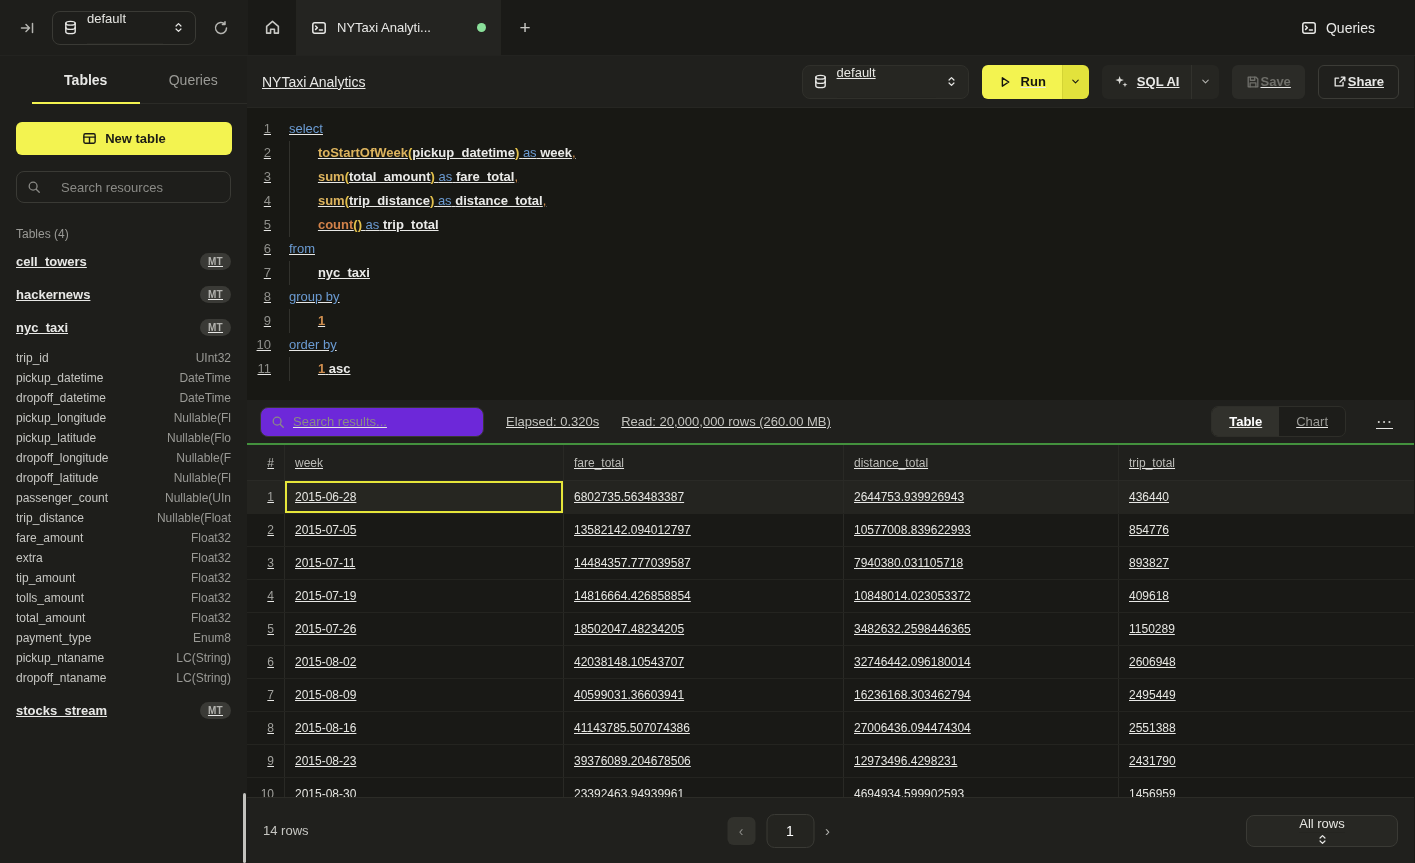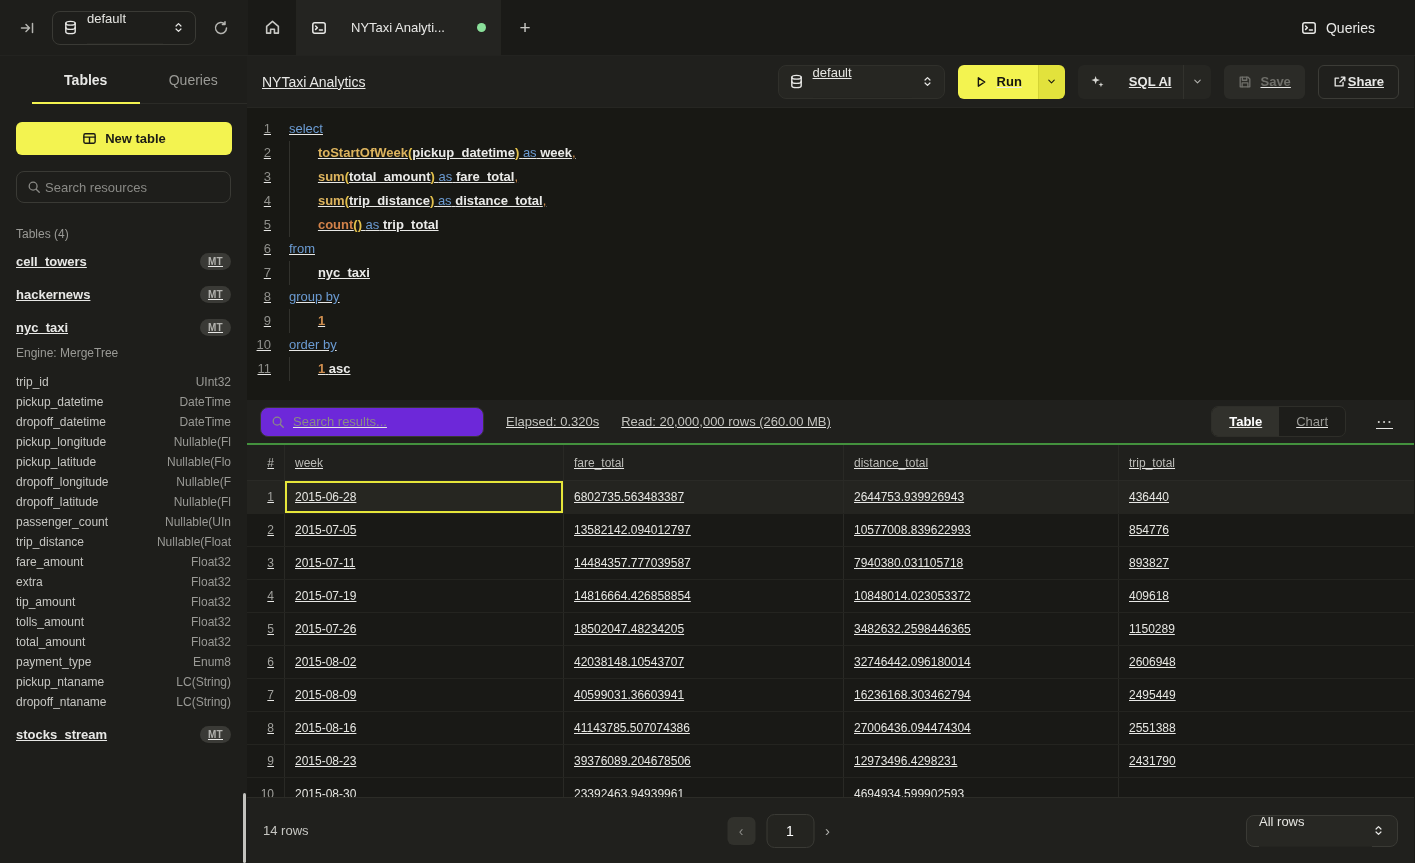--- a/index.html
+++ b/index.html
@@ -13,33 +13,33 @@
   svg{display:block;stroke:currentColor;fill:none;stroke-width:1.5;stroke-linecap:round;stroke-linejoin:round;}
 
   
   .topbar{position:absolute;left:0;top:0;width:1415px;height:56px;display:flex;background:#1a1a17;}
   .topbar-left{width:248px;height:56px;background:var(--panel2);display:flex;align-items:center;gap:12px;padding:0 14px;border-bottom:1px solid #232320;}
   .icon-btn{color:#b4b4b0;display:flex;align-items:center;justify-content:center;width:26px;height:26px;cursor:pointer;}
   .db-select{flex:1;height:34px;border:1px solid #3a3a35;border-radius:8px;display:flex;align-items:center;padding:0 10px;gap:9px;color:var(--txt);font-size:13px;}
   .db-select .grow{flex:1;}
   .tabstrip{flex:1;display:flex;align-items:stretch;border-bottom:1px solid #232320;}
   .tab-home{width:49px;display:flex;align-items:center;justify-content:center;color:#c8c8c4;border-right:1px solid #242420;}
-  .tab-active{width:204px;background:#242421;display:flex;align-items:center;gap:24px;padding:0 14px;border-right:1px solid #242420;color:var(--txt);font-size:13px;}
+  .tab-active{width:204px;background:#242421;display:flex;align-items:center;gap:10px;padding:0 14px;border-right:1px solid #242420;color:var(--txt);font-size:13px;}
   .tab-active .dot{width:9px;height:9px;border-radius:50%;background:var(--green);margin-left:auto;}
   .tab-plus{width:48px;display:flex;align-items:center;justify-content:center;color:#c8c8c4;font-size:19px;font-weight:300;}
   .topbar-right{margin-left:auto;display:flex;align-items:center;gap:9px;padding-right:40px;color:var(--txt);font-size:14px;}
 
   
   .sidebar{position:absolute;left:0;top:56px;width:248px;height:807px;background:var(--panel2);border-right:1px solid #262622;}
   .side-tabs{height:48px;display:flex;border-bottom:1px solid #2b2b27;margin-left:32px;}
   .side-tab{flex:1;display:flex;align-items:center;justify-content:center;font-size:14px;color:var(--txt2);position:relative;cursor:pointer;}
   .side-tab.active{color:var(--txt);font-weight:600;}
   .side-tab.active::after{content:"";position:absolute;left:0;right:0;bottom:-1px;height:2px;background:var(--yellow);}
   .new-table{margin:18px 16px 0;height:33px;background:var(--yellow);border:none;border-radius:6px;width:216px;display:flex;align-items:center;justify-content:center;gap:8px;color:#1b1b15;font-size:13px;font-weight:600;cursor:pointer;}
-  .search-box{margin:16px 16px 0;height:32px;border:1px solid #3a3a35;border-radius:8px;display:flex;align-items:center;gap:4px;padding:0 10px;color:#8a8a86;}
+  .search-box{margin:16px 16px 0;height:32px;border:1px solid #3a3a35;border-radius:8px;display:flex;align-items:center;gap:20px;padding:0 10px;color:#8a8a86;}
   .search-box input{border:none;outline:none;background:transparent;color:var(--txt);font-size:13px;width:100%;}
   .search-box input::placeholder{color:#8a8a86;}
   .section-label{margin:24px 16px 4px;font-size:12px;color:var(--txt2);}
   .table-item{height:33px;display:flex;align-items:center;justify-content:space-between;padding:0 16px;cursor:pointer;text-decoration:underline;}
   .table-item .tname{font-size:13px;font-weight:600;color:var(--txt);}
   .badge{background:#3a3a36;color:#b2b2ae;font-size:10px;font-weight:600;border-radius:9px;padding:3px 8px;letter-spacing:.3px;}
   .engine{padding:2px 16px 8px;font-size:12px;color:var(--txt2);}
   .cols{padding:4px 16px 6px;font-family:var(--mono);font-size:12px;line-height:20px;}
   .colrow{display:flex;justify-content:space-between;white-space:nowrap;overflow:hidden;}
   .cname{color:#c6c6c2;}
@@ -49,23 +49,23 @@
   
   .main{position:absolute;left:247px;top:56px;width:1167px;height:807px;background:var(--bg);text-decoration:underline;}
   .qheader{height:52px;display:flex;align-items:center;padding:0 15px;gap:13px;background:var(--panel);border-bottom:1px solid #262622;}
   .qtitle{font-size:14px;color:var(--txt);margin-right:auto;}
   .ctl-db{width:167px;height:34px;background:#262622;border:1px solid #30302b;border-radius:8px;display:flex;align-items:center;gap:9px;padding:0 10px;font-size:13px;color:var(--txt);cursor:pointer;}
   .ctl-db .grow{flex:1;}
   .run{height:34px;border-radius:6px;overflow:hidden;display:flex;cursor:pointer;}
   .run-main{background:var(--yellow);color:#15150f;display:flex;align-items:center;gap:9px;padding:0 16px;font-size:13px;font-weight:600;}
   .run-caret{background:var(--yellow2);width:27px;display:flex;align-items:center;justify-content:center;color:#15150f;border-left:1px solid #d4d435;}
   .sqlai{height:34px;background:#262622;border-radius:6px;display:flex;align-items:center;cursor:pointer;}
-  .sqlai-main{display:flex;align-items:center;gap:24px;padding:0 12px;font-size:13px;font-weight:600;color:var(--txt);text-align:center;}
+  .sqlai-main{display:flex;align-items:center;gap:8px;padding:0 12px;font-size:13px;font-weight:600;color:var(--txt);text-align:center;}
   .sqlai-caret{width:28px;height:100%;display:flex;align-items:center;justify-content:center;color:#b4b4b0;border-left:1px solid #32322d;}
-  .savebtn{height:34px;background:#2b2b27;border:none;border-radius:6px;display:flex;align-items:center;gap:8px;padding:0 14px;font-size:13px;font-weight:600;color:#70706b;cursor:default;}
+  .savebtn{height:34px;background:#2b2b27;border:none;border-radius:6px;display:flex;align-items:center;padding:0 14px;font-size:13px;font-weight:600;color:#70706b;cursor:default;}
   .sharebtn{height:34px;background:transparent;border:1px solid #3c3c37;border-radius:6px;display:flex;align-items:center;gap:1px;padding:0 14px;font-size:13px;font-weight:600;color:var(--txt);cursor:pointer;}
 
   
   .editor{height:292px;background:var(--editor);padding-top:9px;font-family:var(--mono);font-size:13px;line-height:24px;overflow:hidden;}
   .eline{display:flex;}
   .ln{width:24px;flex-shrink:0;text-align:right;color:#90908c;}
   .code{padding-left:18px;white-space:pre;color:var(--txt);}
   .ind{display:inline-block;width:4ch;border-left:1px solid #32322d;height:24px;vertical-align:top;}
   .tk-kw{color:#6b9bd2;}
   .tk-fn{color:#ddb45e;font-weight:bold;}
@@ -102,21 +102,21 @@
   .sel-row{background:#242420;}
   .sel-cell{box-shadow:inset 0 0 0 2px #e6e63a;background:#262621;}
 
   
   .bottombar{position:absolute;left:0;bottom:0;width:100%;height:66px;background:var(--panel);border-top:1px solid #2c2c27;display:flex;align-items:center;padding:0 16px;}
   .rowcount{font-size:13px;color:#c6c6c2;}
   .pager{position:absolute;left:50%;transform:translateX(-50%);margin-left:-52px;display:flex;align-items:center;gap:11px;}
   .pg-prev{width:28px;height:28px;background:#31312c;border:none;border-radius:6px;color:#8a8a86;font-size:14px;cursor:default;}
   .pg-page{width:48px;height:34px;background:#242420;border:1px solid #3a3a35;border-radius:8px;color:#fff;font-size:14px;display:flex;align-items:center;justify-content:center;}
   .pg-next{background:none;border:none;color:#b2b2ae;font-size:15px;cursor:pointer;}
-  .pagesize{position:absolute;right:16px;width:152px;height:32px;background:#272723;border:1px solid #3a3a35;border-radius:8px;display:flex;align-items:center;padding:0 12px;font-size:13px;color:var(--txt);cursor:pointer;}
+  .pagesize{position:absolute;right:16px;width:152px;height:32px;background:#272723;border:1px solid #3a3a35;border-radius:8px;display:flex;align-items:center;padding:0 12px;font-size:13px;color:var(--txt);cursor:pointer;flex-direction:column;}
   .pagesize .grow{flex:1;}
 </style>
 </head>
 <body>
 
 <div class="topbar">
   <div class="topbar-left">
     <span class="icon-btn">
       <svg width="16" height="16" viewBox="0 0 16 16">
           <path d="M2.5 8h8M7 4.5L10.5 8 7 11.5M13.5 3.5v9"></path>
@@ -210,21 +210,20 @@
     <span class="badge">MT</span>
   </div>
   <div class="table-item">
     <span class="tname">hackernews</span>
     <span class="badge">MT</span>
   </div>
   <div class="table-item">
     <span class="tname">nyc_taxi</span>
     <span class="badge">MT</span>
   </div>
-  <div class="engine">Engine: MergeTree</div>
   <div class="cols">
       <div class="colrow">
         <span class="cname">trip_id</span>
         <span class="ctype">UInt32</span>
       </div>
       <div class="colrow">
         <span class="cname">pickup_datetime</span>
         <span class="ctype">DateTime</span>
       </div>
       <div class="colrow">
@@ -507,20 +506,21 @@
           <div class="gc c1">2015-08-23</div>
           <div class="gc c2">39376089.204678506</div>
           <div class="gc c3">12973496.4298231</div>
           <div class="gc c4">2431790</div>
         </div>
         <div class="grow">
           <div class="gc c0">10</div>
           <div class="gc c1">2015-08-30</div>
           <div class="gc c2">23392463.94939961</div>
           <div class="gc c3">4694934.599902593</div>
+          <div class="gc c4">1456959</div>
         </div>
       </div>
   </div>
 
   <div class="bottombar">
     <span class="rowcount">14 rows</span>
     <div class="pager">
       <button class="pg-prev">‹</button>
       <div class="pg-page">1</div>
       <button class="pg-next">›</button>

